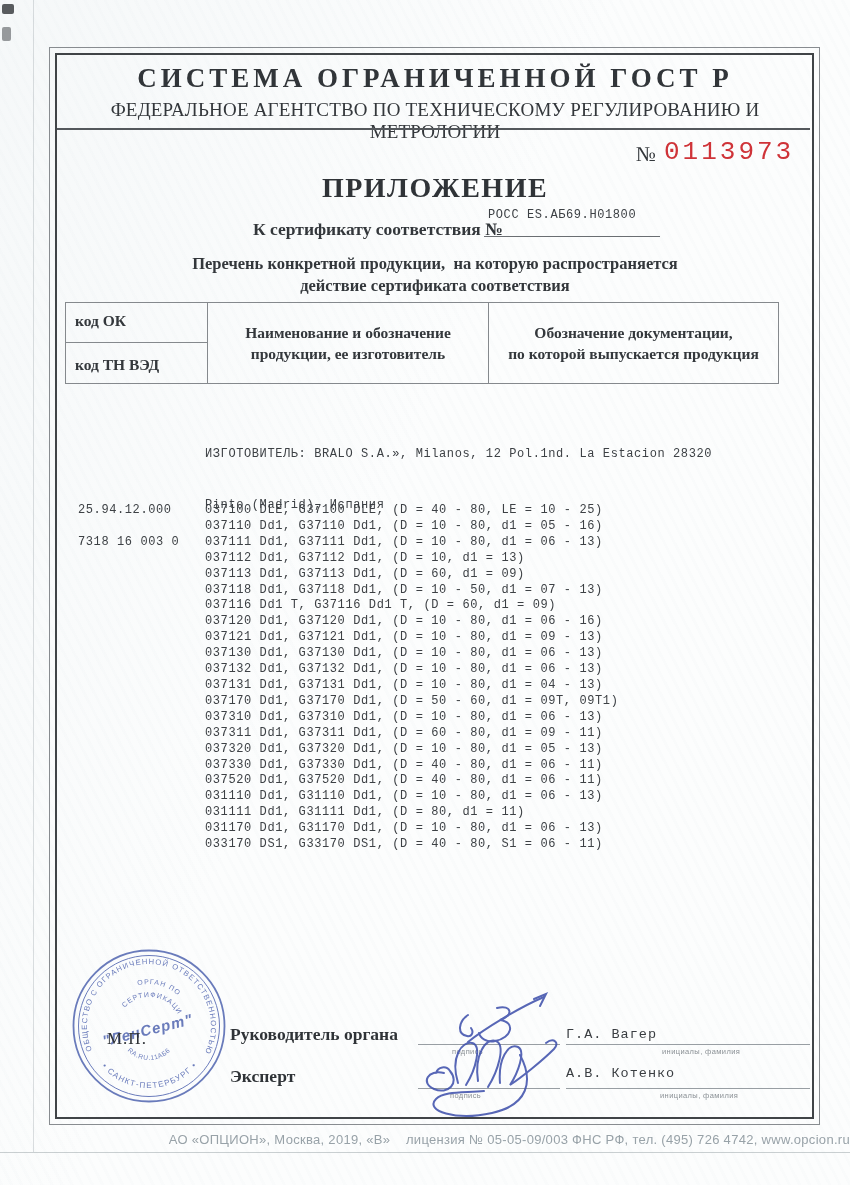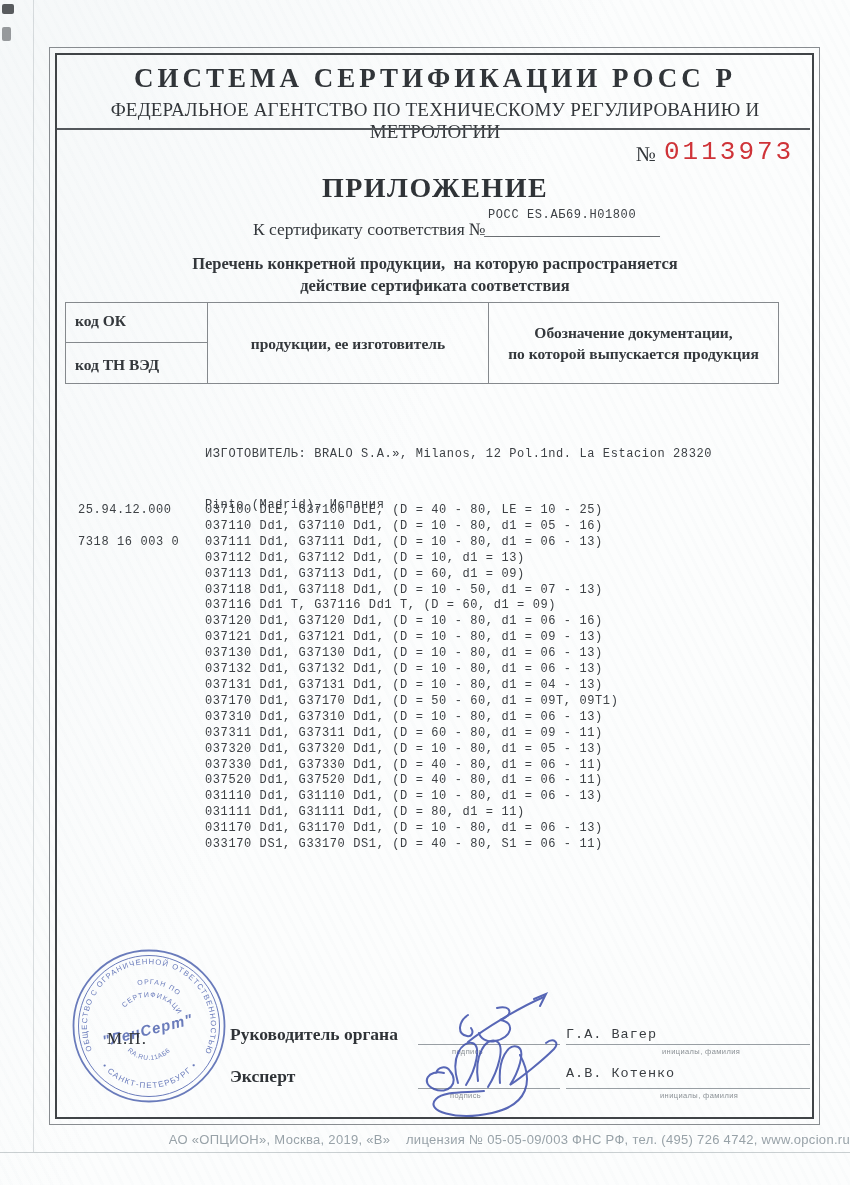--- a/index.html
+++ b/index.html
@@ -29,21 +29,21 @@
   .title-system{position:absolute;left:55px;top:63px;width:760px;text-align:center;
     font-size:27px;font-weight:bold;letter-spacing:4px;color:#313539;}
   .title-agency{position:absolute;left:55px;top:99px;width:760px;text-align:center;
     font-size:19px;font-weight:normal;letter-spacing:.2px;color:#33373b;}
   .header-rule{position:absolute;left:57px;top:128px;width:753px;height:2px;background:#54585c;}
   .number-prefix{position:absolute;left:636px;top:142px;font-size:21px;color:#33373b;}
   .form-number{position:absolute;left:664px;top:137px;font-family:"Liberation Mono",monospace;
     font-size:26px;letter-spacing:3px;color:#cf3338;}
   .doc-title{position:absolute;left:55px;top:172px;width:760px;text-align:center;
     font-size:28px;font-weight:bold;letter-spacing:1.5px;color:#2f3337;}
-  .cert-label{position:absolute;left:253px;top:219px;font-size:17.5px;font-weight:normal;color:#33373b;}
+  .cert-label{position:absolute;left:253px;top:219px;font-size:17.5px;font-weight:bold;color:#33373b;}
   .cert-number{position:absolute;left:488px;top:208px;font-family:"Liberation Mono",monospace;
     font-size:12.5px;letter-spacing:.5px;color:#3c4044;white-space:pre;}
   .cert-underline{position:absolute;left:484px;top:236px;width:176px;height:1px;background:#6a6e72;}
   .subtitle1{position:absolute;left:55px;top:254px;width:760px;text-align:center;
     font-size:16.5px;font-weight:bold;color:#33373b;white-space:pre;}
   .subtitle2{position:absolute;left:55px;top:276px;width:760px;text-align:center;
     font-size:16.5px;font-weight:bold;color:#33373b;}
   
   .spec-table{position:absolute;left:65px;top:302px;width:712px;height:80px;
     display:grid;grid-template-columns:142px 281px 289px;grid-template-rows:40px 40px;
@@ -95,40 +95,41 @@
 <div class="sheet">
 
   <div class="artifact1"></div>
   <div class="artifact2"></div>
   <div class="edge-left"></div>
   <div class="edge-bottom"></div>
 
   <div class="frame-outer"></div>
   <div class="frame-inner"></div>
 
-  <div class="title-system">СИСТЕМА СЕРТИФИКАЦИИ РОСС Р</div>
+  <div class="title-system">СИСТЕМА ОГРАНИЧЕННОЙ ГОСТ Р</div>
   <div class="title-agency">ФЕДЕРАЛЬНОЕ АГЕНТСТВО ПО ТЕХНИЧЕСКОМУ РЕГУЛИРОВАНИЮ И МЕТРОЛОГИИ</div>
   <div class="header-rule"></div>
 
   <div class="number-prefix">№</div>
   <div class="form-number">0113973</div>
 
   <div class="doc-title">ПРИЛОЖЕНИЕ</div>
 
   <div class="cert-label">К сертификату соответствия №</div>
   <div class="cert-number mono">РОСС ES.АБ69.Н01800</div>
   <div class="cert-underline"></div>
 
   <div class="subtitle1">Перечень конкретной продукции,  на которую распространяется</div>
   <div class="subtitle2">действие сертификата соответствия</div>
 
   <div class="spec-table">
     <div class="cell cell-ok">код ОК</div>
     <div class="cell cell-tnved">код ТН ВЭД</div>
     <div class="cell cell-name">
+      <span>Наименование и обозначение</span>
       <span>продукции, ее изготовитель</span>
     </div>
     <div class="cell cell-doc">
       <span>Обозначение документации,</span>
       <span>по которой выпускается продукция</span>
     </div>
   </div>
 
   <div class="manufacturer mono">
     <div>ИЗГОТОВИТЕЛЬ: BRALO S.A.», Milanos, 12 Pol.1nd. La Estacion 28320</div>

